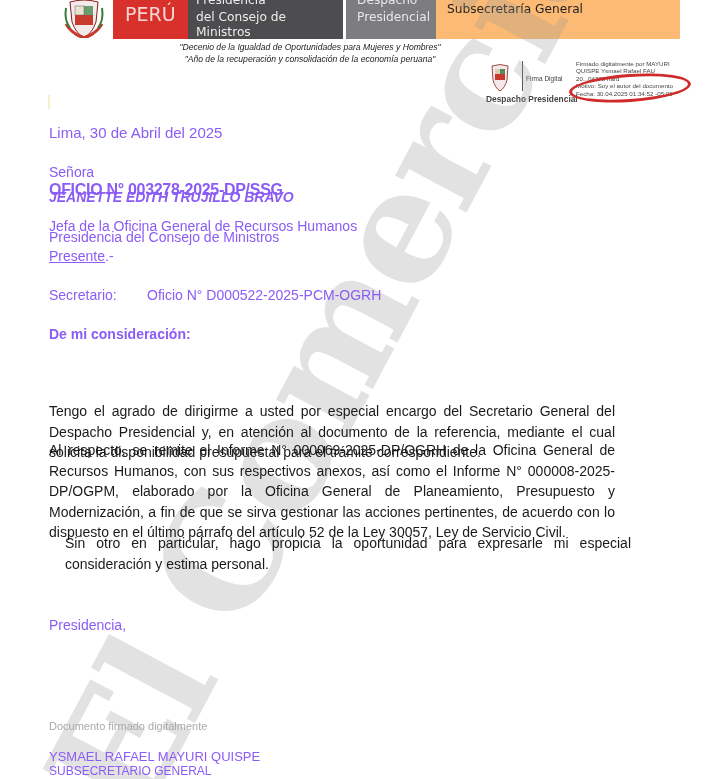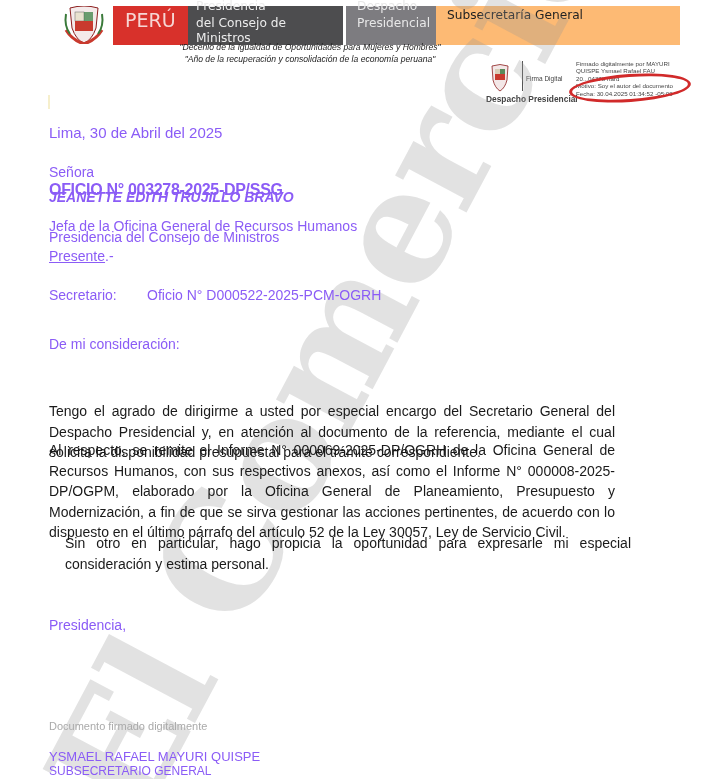--- a/index.html
+++ b/index.html
@@ -1,20 +1,20 @@
 <!DOCTYPE html>
 <html><head>
 <meta charset="utf-8">
 <style>
   html, body { margin:0; padding:0; }
   body {
     width:715px; height:779px; overflow:hidden; background:#ffffff; position:relative;
     font-family:"Liberation Sans", sans-serif; color:#1a1a1a;
   }
-  .header { position:absolute; left:0; top:0; width:715px; height:39px;margin-top:6px; }
+  .header { position:absolute; left:0; top:0; width:715px; height:39px; }
   .shield { position:absolute; left:62px; top:0; width:44px; height:38px; }
   .hb { position:absolute; top:0; height:39px; box-sizing:border-box; font-family:"DejaVu Sans", sans-serif; }
   .hb-peru { left:113px; width:75px; background:#d8312b; color:#f6d6d4; font-size:19px; padding:0 0 0 12px; line-height:28px; }
   .hb-pcm { left:188px; width:155px; background:#4d4d4f; color:#ececec; font-size:12.2px; line-height:15px; padding:-4px 0 0 8px; }
   .hb-pcm .l1 { position:absolute; left:8px; top:-7px; }
   .hb-pcm .l2 { position:absolute; left:8px; top:10px; }
   .hb-dp { left:344px; width:92px; background:#7d7c80; color:#e8e8e8; font-size:12.2px; border-left:2px solid #ffffff; }
   .hb-dp .l1 { position:absolute; left:11px; top:-7px; }
   .hb-dp .l2 { position:absolute; left:11px; top:10px; }
   .hb-ssg { left:436px; width:244px; background:#fdba74; color:#222; font-size:12.2px; }
@@ -33,21 +33,21 @@
   .date { top:124px; font-size:15px; }
   .oficio { top:149px; font-size:16px; font-weight:bold; letter-spacing:-0.3px;margin-top:32px; }
   .senora { top:164px; font-size:14px; }
   .recipient { top:189px; font-size:14px; font-weight:bold;font-style:italic; }
   .rtitle { top:218px; }
   .rorg { top:229px; }
   .presente { top:248px; }
   .presente u { text-decoration:underline; }
   .ref { top:287px; }
   .ref .val { position:absolute; left:98px; }
-  .saludo { top:336px; }
+  .saludo { top:326px;font-weight:bold; }
   .para { position:absolute; left:49px; width:566px; font-size:14px; line-height:20.5px; text-align:justify; text-align-last:left; color:#1a1a1a; }
   .p1 { top:362px;margin-top:39px; }
   .p2 { top:440px; }
   .p3 { top:533px;margin-left:16px; }
   .closing { top:617px; }
   .digital { top:720px; font-size:11px; color:#aaa; }
   .signer { top:749px; font-size:13px; }
   .signer-role { top:764px; font-size:12px; }
 </style>
 </head>

